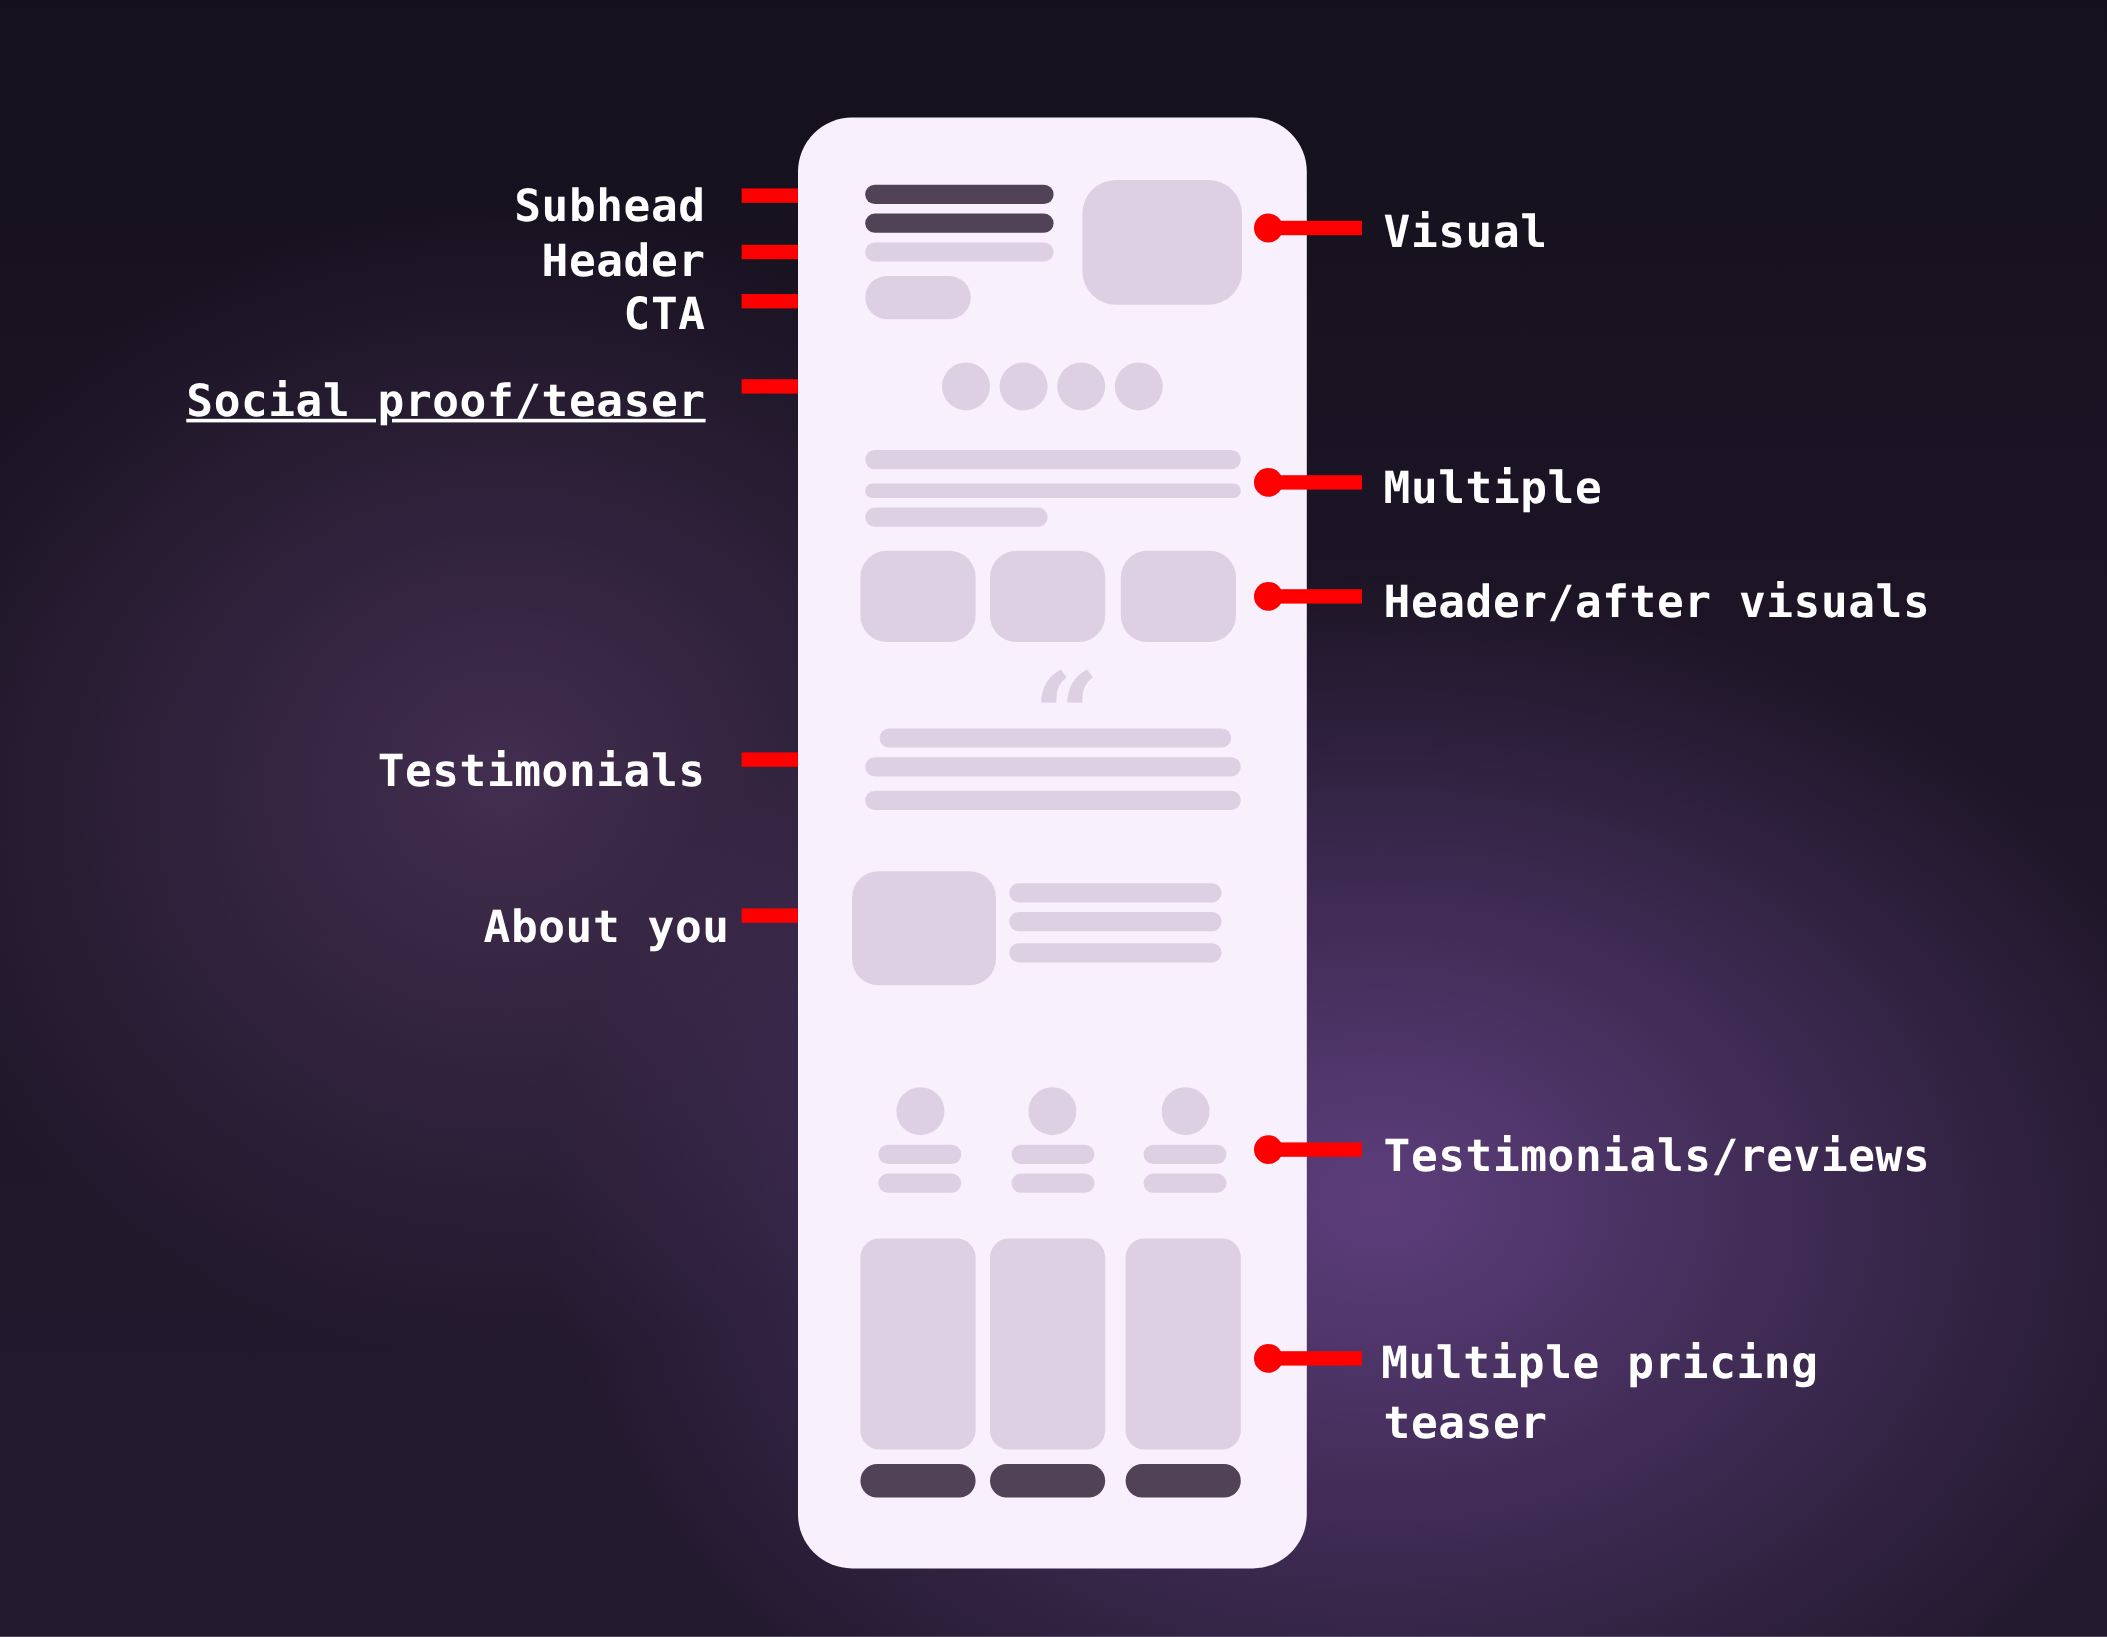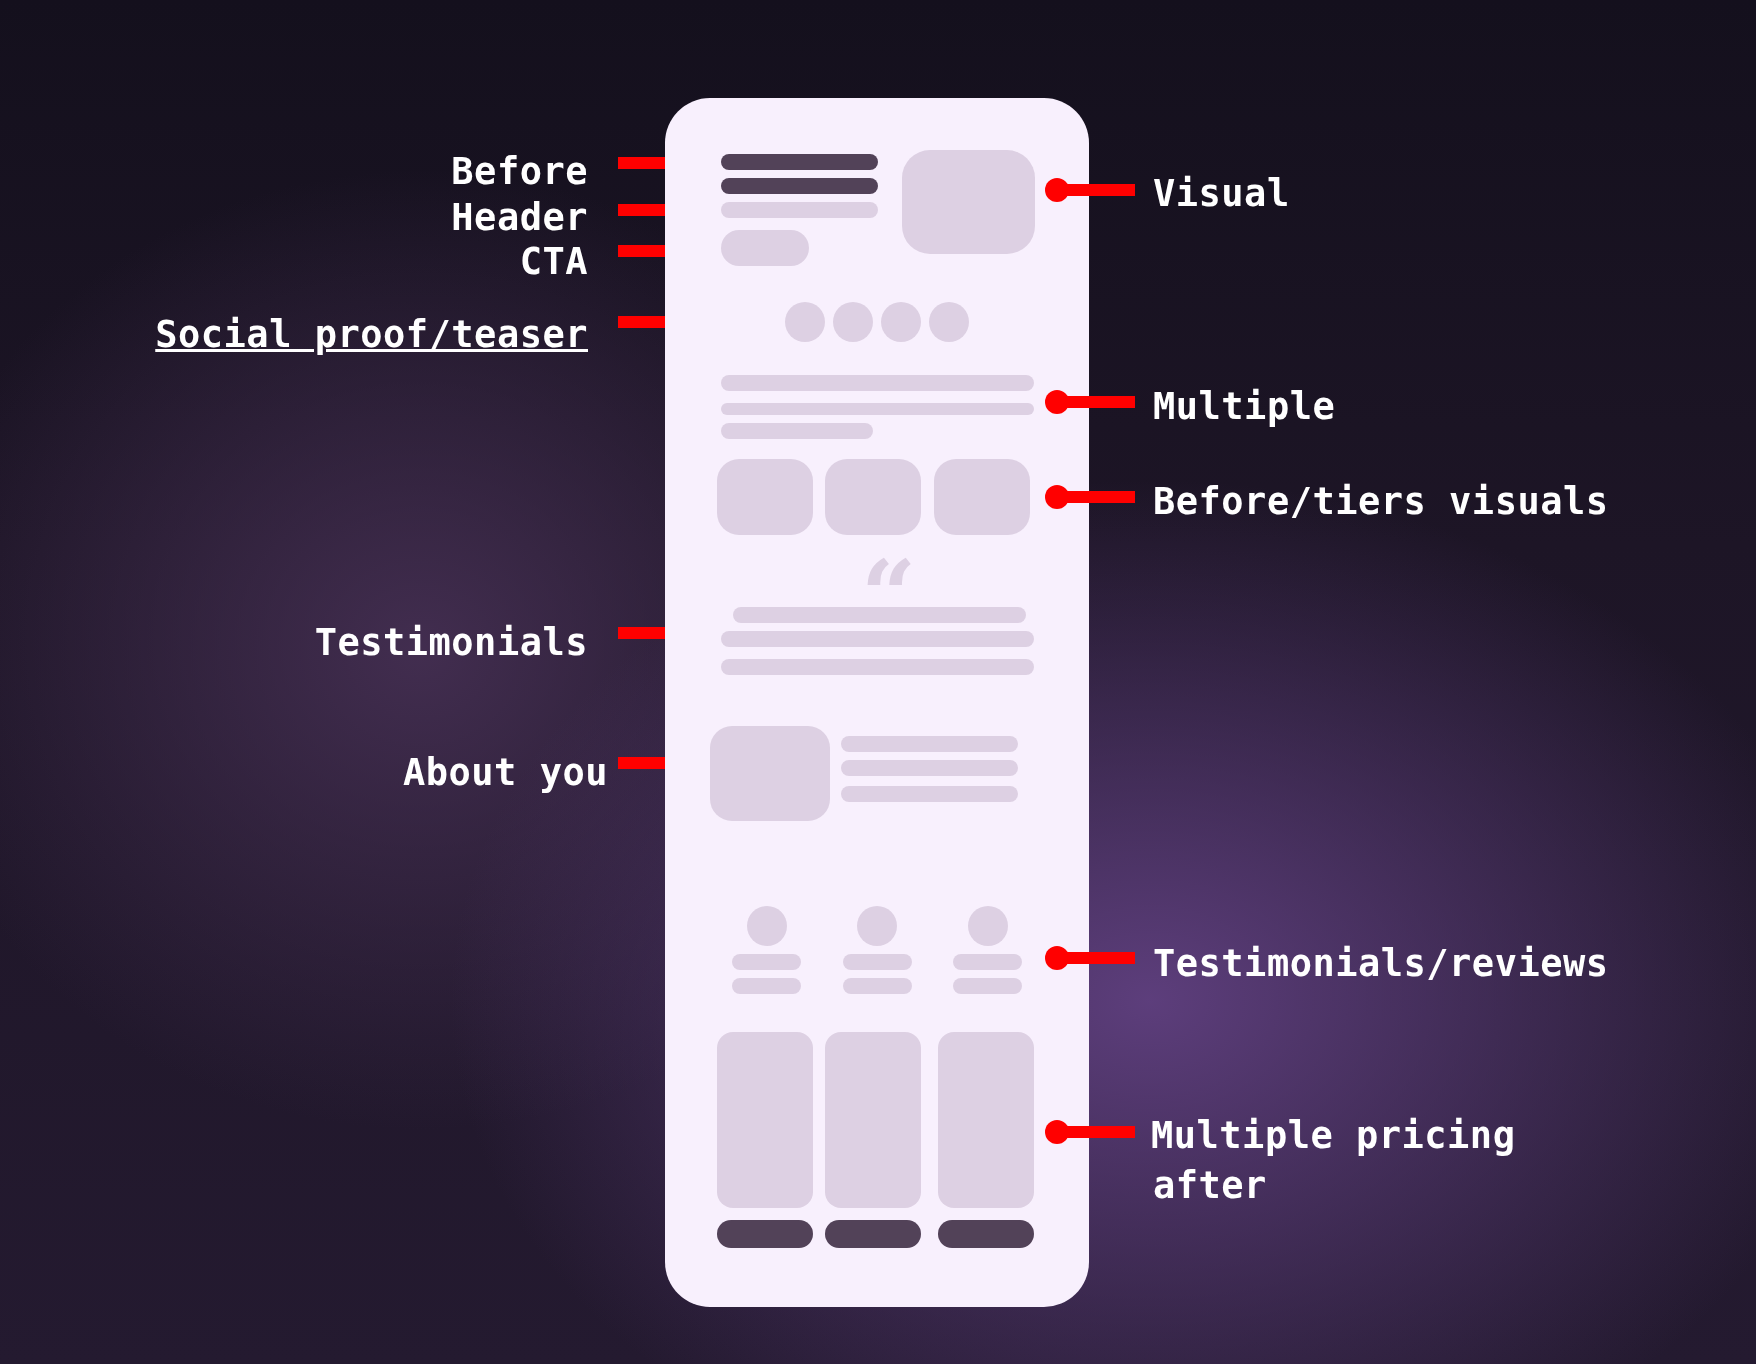--- a/index.html
+++ b/index.html
@@ -27,21 +27,21 @@
   .dark { background:#524258; }
   .pill { border-radius:9px; }
   .quote {
     position:absolute; color:#ddd0e3; font-family:"DejaVu Serif", serif;
     font-size:96px; font-weight:bold; line-height:80px;
   }
 </style>
 </head>
 <body>
 
-<div class="label left" style="right:1168px; top:150px;">Before</div>
+<div class="label left" style="right:1168px; top:150px;">Subhead</div>
 <div class="label left" style="right:1168px; top:196px;">Header</div>
 <div class="label left" style="right:1168px; top:240px;">CTA</div>
 <div class="label left" style="right:1168px; top:313px;text-decoration:underline;">Social proof/teaser</div>
 <div class="label left" style="right:1168px; top:621px;">Testimonials</div>
 <div class="label left" style="right:1148px; top:751px;">About you</div>
 
 <div class="connector" style="left:618px; top:157px; width:80px;"></div>
 <div class="dot" style="left:686px; top:151px;"></div>
 <div class="connector" style="left:618px; top:204px; width:80px;"></div>
 <div class="dot" style="left:686px; top:198px;"></div>
@@ -111,16 +111,16 @@
 <div class="connector" style="left:1055px; top:396px; width:80px;"></div>
 <div class="dot" style="left:1045px; top:485px;"></div>
 <div class="connector" style="left:1055px; top:491px; width:80px;"></div>
 <div class="dot" style="left:1045px; top:946px;"></div>
 <div class="connector" style="left:1055px; top:952px; width:80px;"></div>
 <div class="dot" style="left:1045px; top:1120px;"></div>
 <div class="connector" style="left:1055px; top:1126px; width:80px;"></div>
 
 <div class="label" style="left:1153px; top:172px;">Visual</div>
 <div class="label" style="left:1153px; top:385px;">Multiple</div>
-<div class="label" style="left:1153px; top:480px;">Before/tiers visuals</div>
+<div class="label" style="left:1153px; top:480px;">Header/after visuals</div>
 <div class="label" style="left:1153px; top:942px;">Testimonials/reviews</div>
 <div class="label" style="left:1151px; top:1114px;">Multiple pricing</div>
-<div class="label" style="left:1153px; top:1164px;">after</div>
+<div class="label" style="left:1153px; top:1164px;">teaser</div>
 
 </body></html>

